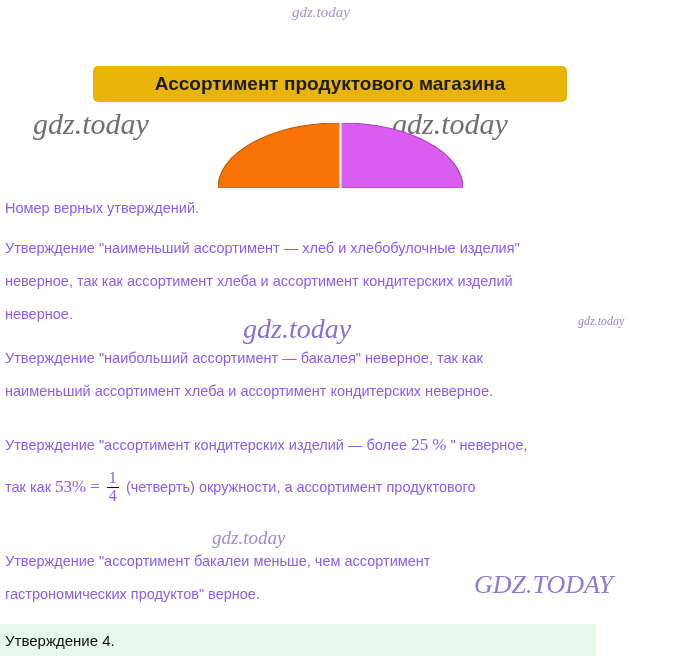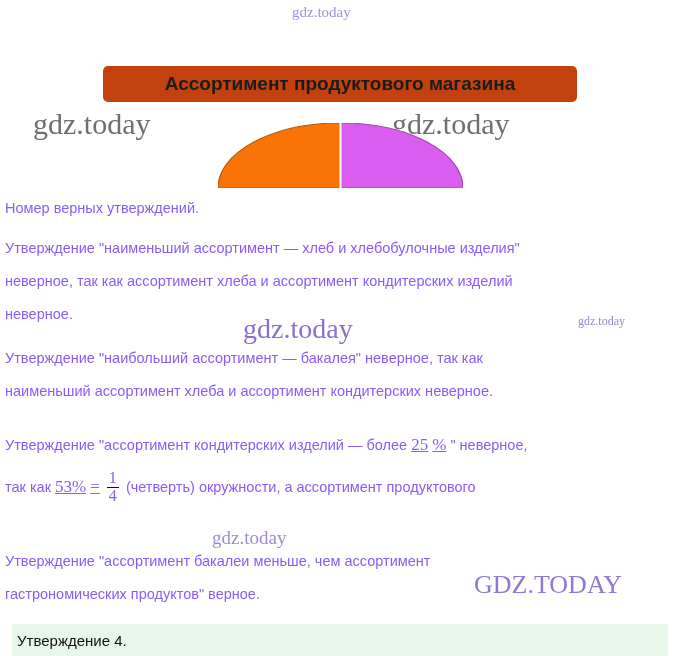--- a/index.html
+++ b/index.html
@@ -17,20 +17,21 @@
   }
 
   
   .wm {
     position: absolute;
     font-family: "Liberation Serif", serif;
     color: #b9a8e0;
     white-space: nowrap;
     pointer-events: none;
     user-select: none;
+    font-style: italic;
   }
   .wm-top {
     left: 292px;
     top: 4px;
     font-size: 15px;
     color: #a48fd6;
   }
   .wm-left {
     left: 33px;
     top: 107px;
@@ -72,25 +73,25 @@
   
   .chart-wrap {
     position: absolute;
     left: 0;
     top: 66px;
     width: 680px;
     height: 130px;
   }
   .chart-title {
     position: absolute;
-    left: 103px;
+    left: 93px;
     top: 0;
     width: 474px;
     height: 36px;
-    background: #c2410c;
+    background: #eab308;
     border-radius: 5px;
     box-sizing: border-box;
     display: flex;
     align-items: center;
     justify-content: center;
     font-size: 19px;
     font-weight: bold;
     color: #1b1b1b;
   }
   .semi {
@@ -124,28 +125,28 @@
     display: inline-block;
     vertical-align: -9px;
     text-align: center;
     font-family: "Liberation Serif", serif;
     font-size: 16px;
     line-height: 1.05;
     margin: 0 3px;
   }
   .frac .num { display: block; padding: 0 2px; }
   .frac .den { display: block; border-top: 1px solid #111; padding: 0 2px; }
-  .mathser { font-family: "Liberation Serif", serif; font-size: 17px; text-decoration: underline; }
+  .mathser { font-family: "Liberation Serif", serif; font-size: 17px; }
 
   
   .answer {
     position: absolute;
-    left: 12px;
+    left: 0;
     top: 624px;
-    width: 656px;
+    width: 596px;
     height: 32px;
     background: #e7f7ea;
     display: flex;
     align-items: center;
     box-sizing: border-box;
     padding-left: 5px;
     font-size: 15px;
     color: #111;
   }
 </style>

